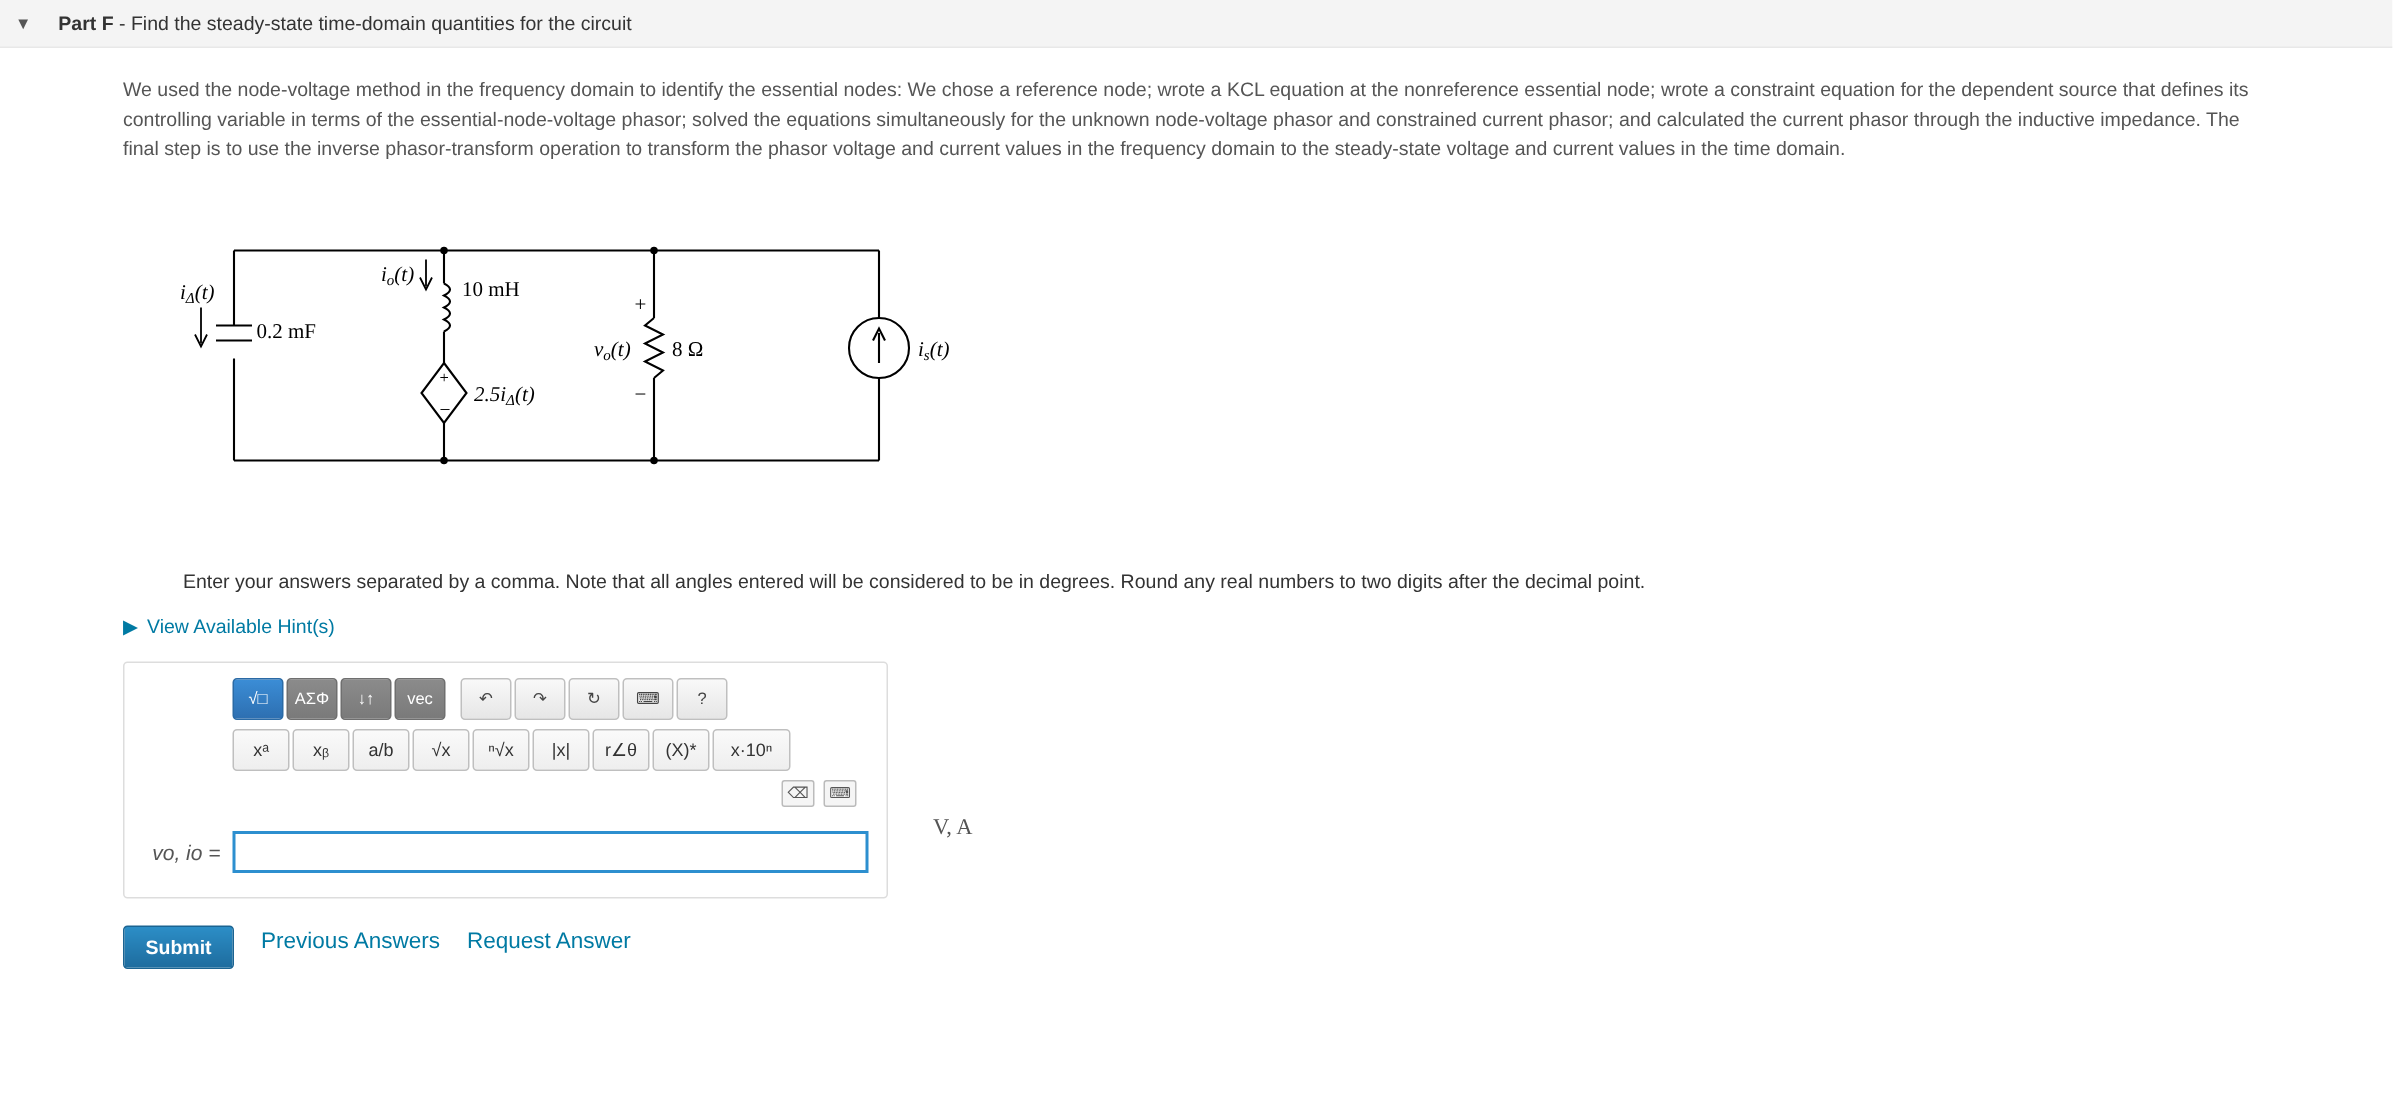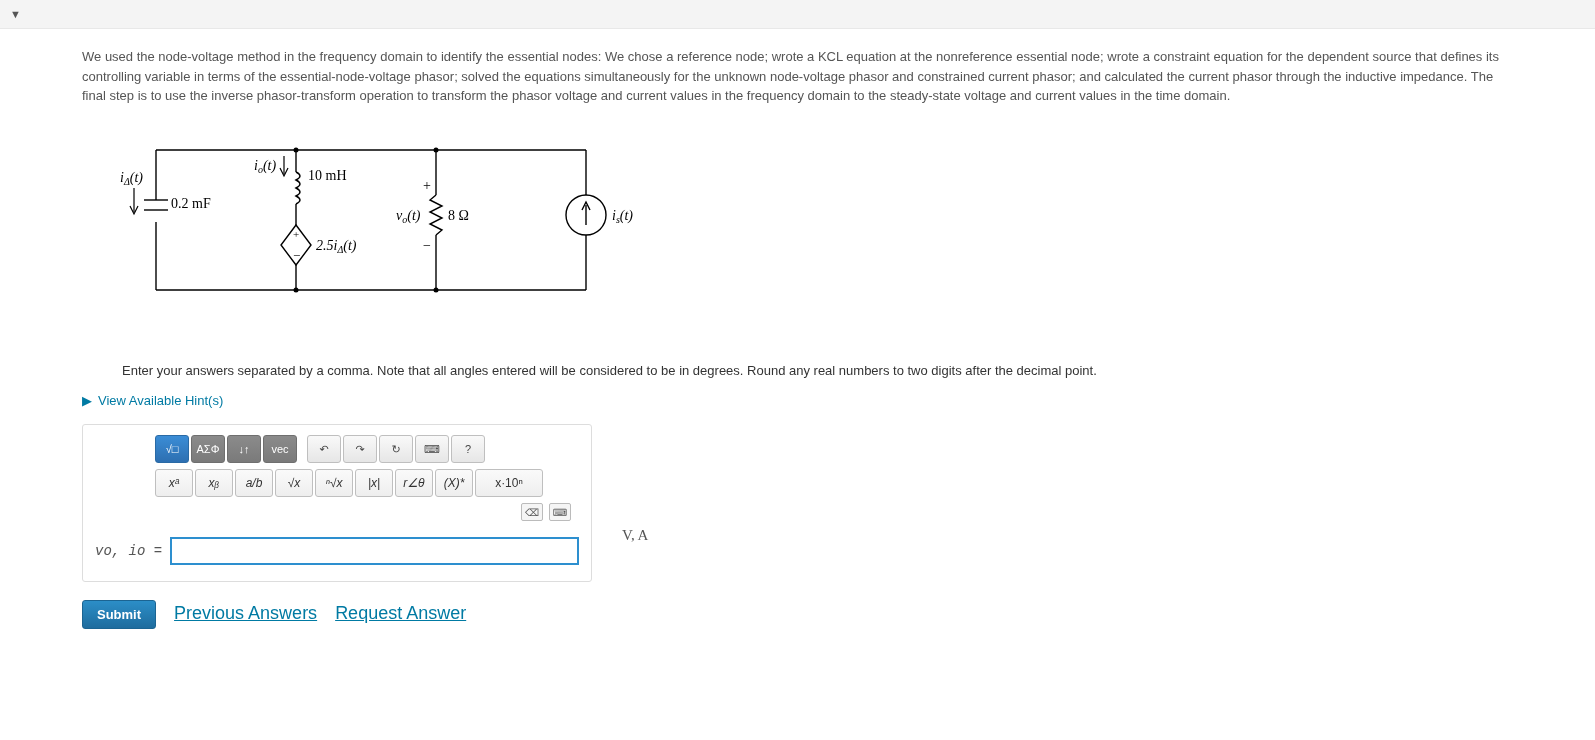--- a/index.html
+++ b/index.html
@@ -29,21 +29,21 @@
     .part-title {
       color: #333;
       font-weight: normal;
     }
     .content {
       padding: 18px 82px;
       color: #555;
       line-height: 1.5;
     }
     .description {
-      margin-bottom: 24px;
+      margin-bottom: 38px;
     }
     .circuit {
       margin: 18px 0 36px 34px;
     }
     .instruction {
       color: #333;
       margin-bottom: 10px;
       margin-left: 40px;
     }
     .hints-link {
@@ -99,28 +99,27 @@
       margin-left: 60px;
       margin-bottom: 6px;
     }
     .sub-btn {
       width: 38px;
       height: 28px;
       border: 1px solid #bfbfbf;
       background: linear-gradient(#fafafa, #eee);
       border-radius: 3px;
       font-size: 12px;
-      font-style: italic;
       display: flex;
       align-items: center;
       justify-content: center;
       cursor: pointer;
       color: #333;
     }
-    .sub-btn.wide { width: 68px; font-style: normal; }
+    .sub-btn.wide { width: 52px; font-style: normal; }
     .mini-controls {
       display: flex;
       gap: 6px;
       justify-content: flex-end;
       margin-right: 8px;
       margin-bottom: 16px;
     }
     .mini-btn {
       width: 22px;
       height: 18px;
@@ -133,21 +132,21 @@
       justify-content: center;
       cursor: pointer;
     }
     .answer-row {
       display: flex;
       align-items: center;
       gap: 8px;
     }
     .answer-label {
       font-style: italic;
-      font-family: Liberation Mono, monospace;
+      font-family: Liberation Sans, sans-serif;
       font-size: 14px;
       min-width: 52px;
       text-align: right;
     }
     .answer-input {
       flex: 1;
       height: 28px;
       border: 2px solid #2d8fcf;
       padding: 0 6px;
       font-size: 13px;
@@ -171,30 +170,32 @@
       border: 1px solid #1b6492;
       color: #fff;
       font-weight: bold;
       padding: 6px 14px;
       border-radius: 3px;
       cursor: pointer;
       font-size: 13px;
     }
     .link {
       color: #007aa3;
-      text-decoration: underline;
-      cursor: pointer;
-      font-size: 18px;
+      cursor: pointer;
+      font-size: 15px;
     }
   </style>
 </head>
 <body>
 
 <div class="part-header">
   <span class="caret">▼</span>
+  <div>
+    <span class="part-label">Part F</span><span class="part-title"> - Find the steady-state time-domain quantities for the circuit</span>
+  </div>
 </div>
 
 <div class="content">
   <div class="description">We used the node-voltage method in the frequency domain to identify the essential nodes: We chose a reference node; wrote a KCL equation at the nonreference essential node; wrote a constraint equation for the dependent source that defines its controlling variable in terms of the essential-node-voltage phasor; solved the equations simultaneously for the unknown node-voltage phasor and constrained current phasor; and calculated the current phasor through the inductive impedance. The final step is to use the inverse phasor-transform operation to transform the phasor voltage and current values in the frequency domain to the steady-state voltage and current values in the time domain.</div>
 
   <div class="circuit">
     <svg width="520" height="190" viewBox="0 0 520 190">
 
       <g stroke="#000" stroke-width="1.4" fill="none">
 

